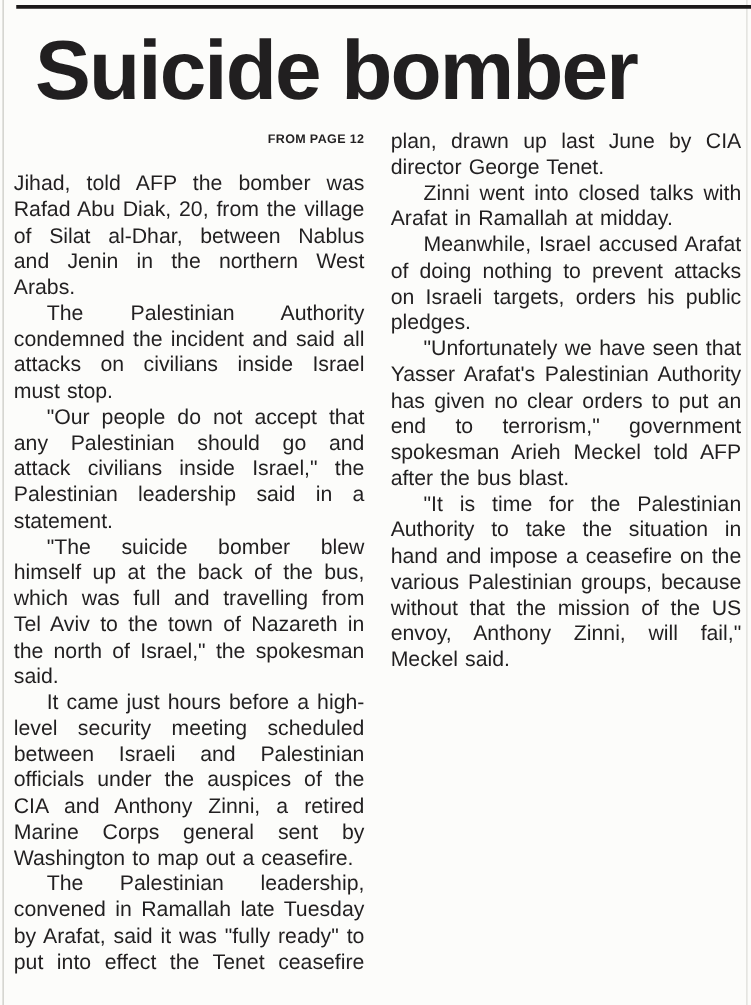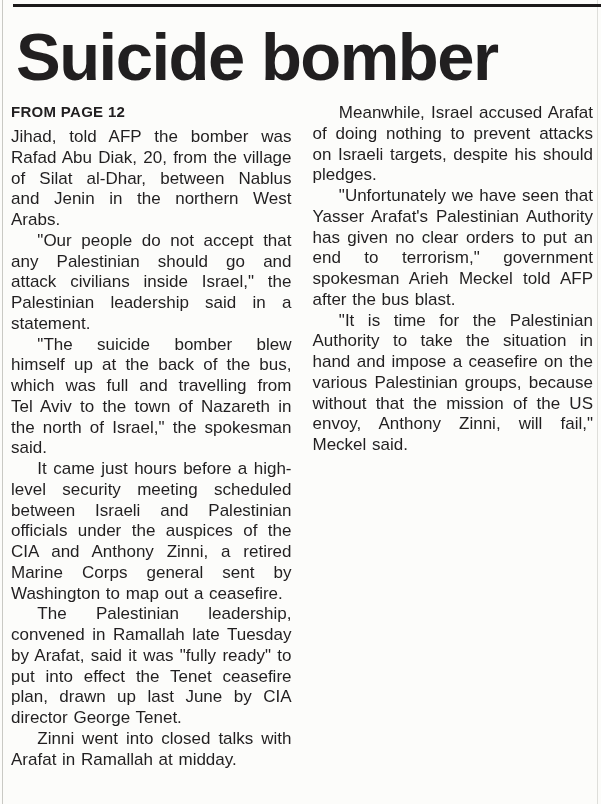--- a/index.html
+++ b/index.html
@@ -33,46 +33,46 @@
   .scan-edge.right{right:3px;opacity:.6;}
   .top-rule{
     position:absolute;
     left:13px;
     right:0;
     top:4px;
     height:3px;
     background:var(--rule);
   }
   .headline{
-    margin:23px 6px 0 16px;
+    margin:23px 6px 0 28px;
     font-size:67px;
     line-height:1;
     font-weight:bold;
     letter-spacing:-1.5px;
     color:var(--ink);
     white-space:nowrap;
   }
   .article{
     margin:13px 8px 0 11px;
     height:698px;
     column-count:2;
     column-gap:21px;
     column-fill:auto;
     font-size:17px;
     line-height:20.75px;
     text-align:justify;
     color:var(--ink);
   }
   .kicker{
     font-weight:bold;
-    font-size:15px;
+    font-size:10px;
     letter-spacing:.3px;
     line-height:17px;
-    margin-bottom:7px;
-    text-align:left;
+    margin-bottom:17px;
+    text-align:right;
   }
   .article p{
     text-indent:1.55em;
     word-spacing:1px;
   }
   .article p.first{
     text-indent:0;
   }
 </style>
 </head>
@@ -81,22 +81,23 @@
 <div class="clip">
   <div class="scan-edge left"></div>
   <div class="scan-edge right"></div>
   <div class="top-rule"></div>
 
   <h1 class="headline">Suicide bomber</h1>
 
   <div class="article">
     <div class="kicker">FROM PAGE 12</div>
     <p class="first">Jihad, told AFP the bomber was Rafad Abu Diak, 20, from the village of Silat al-Dhar, between Nablus and Jenin in the northern West Arabs.</p>
+    <p>The Palestinian Authority condemned the incident and said all attacks on civilians inside Israel must stop.</p>
     <p>"Our people do not accept that any Palestinian should go and attack civilians inside Israel," the Palestinian leadership said in a statement.</p>
     <p>"The suicide bomber blew himself up at the back of the bus, which was full and travelling from Tel Aviv to the town of Nazareth in the north of Israel," the spokesman said.</p>
     <p>It came just hours before a high-level security meeting scheduled between Israeli and Palestinian officials under the auspices of the CIA and Anthony Zinni, a retired Marine Corps general sent by Washington to map out a ceasefire.</p>
     <p>The Palestinian leadership, convened in Ramallah late Tuesday by Arafat, said it was "fully ready" to put into effect the Tenet ceasefire plan, drawn up last June by CIA director George Tenet.</p>
     <p>Zinni went into closed talks with Arafat in Ramallah at midday.</p>
-    <p>Meanwhile, Israel accused Arafat of doing nothing to prevent attacks on Israeli targets, despite his should pledges.</p>
+    <p>Meanwhile, Israel accused Arafat of doing nothing to prevent attacks on Israeli targets, orders his public pledges.</p>
     <p>"Unfortunately we have seen that Yasser Arafat's Palestinian Authority has given no clear orders to put an end to terrorism," government spokesman Arieh Meckel told AFP after the bus blast.</p>
     <p>"It is time for the Palestinian Authority to take the situation in hand and impose a ceasefire on the various Palestinian groups, because without that the mission of the US envoy, Anthony Zinni, will fail," Meckel said.</p>
   </div>
 </div>
 
 </body></html>

